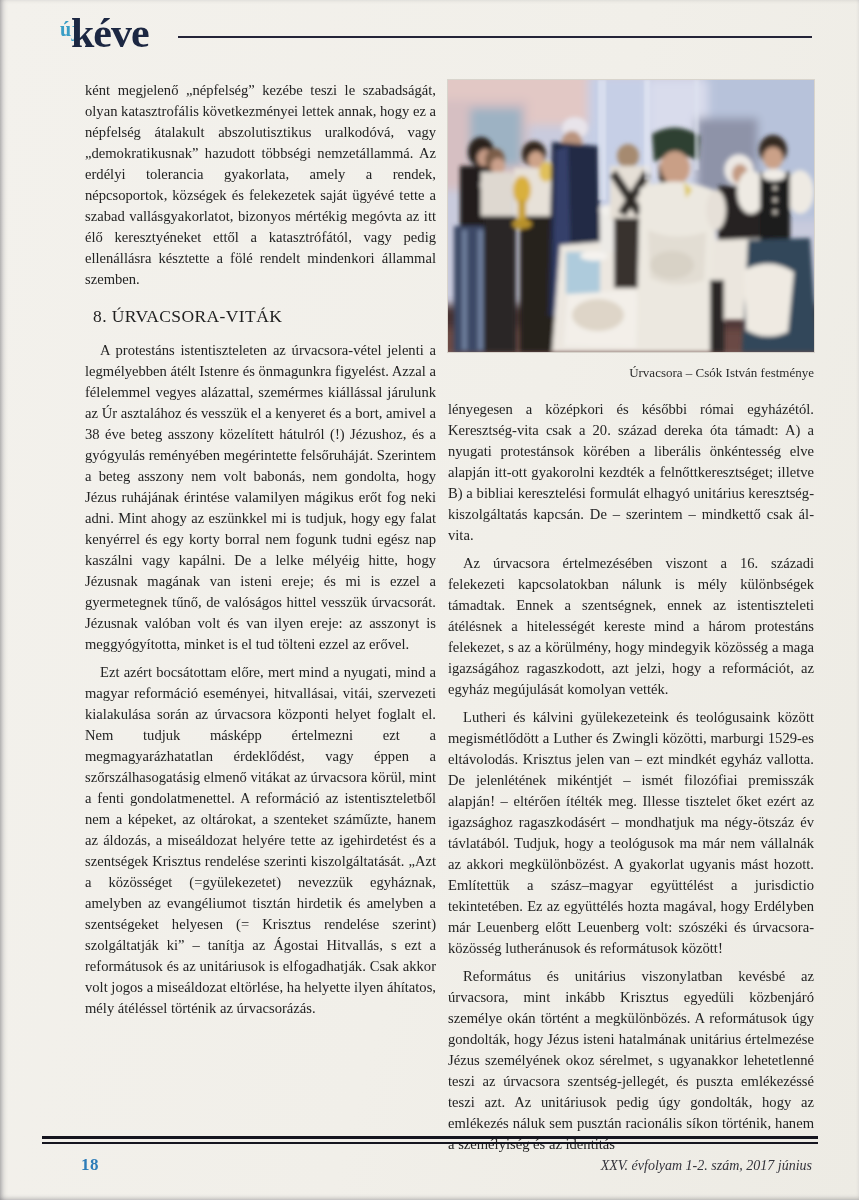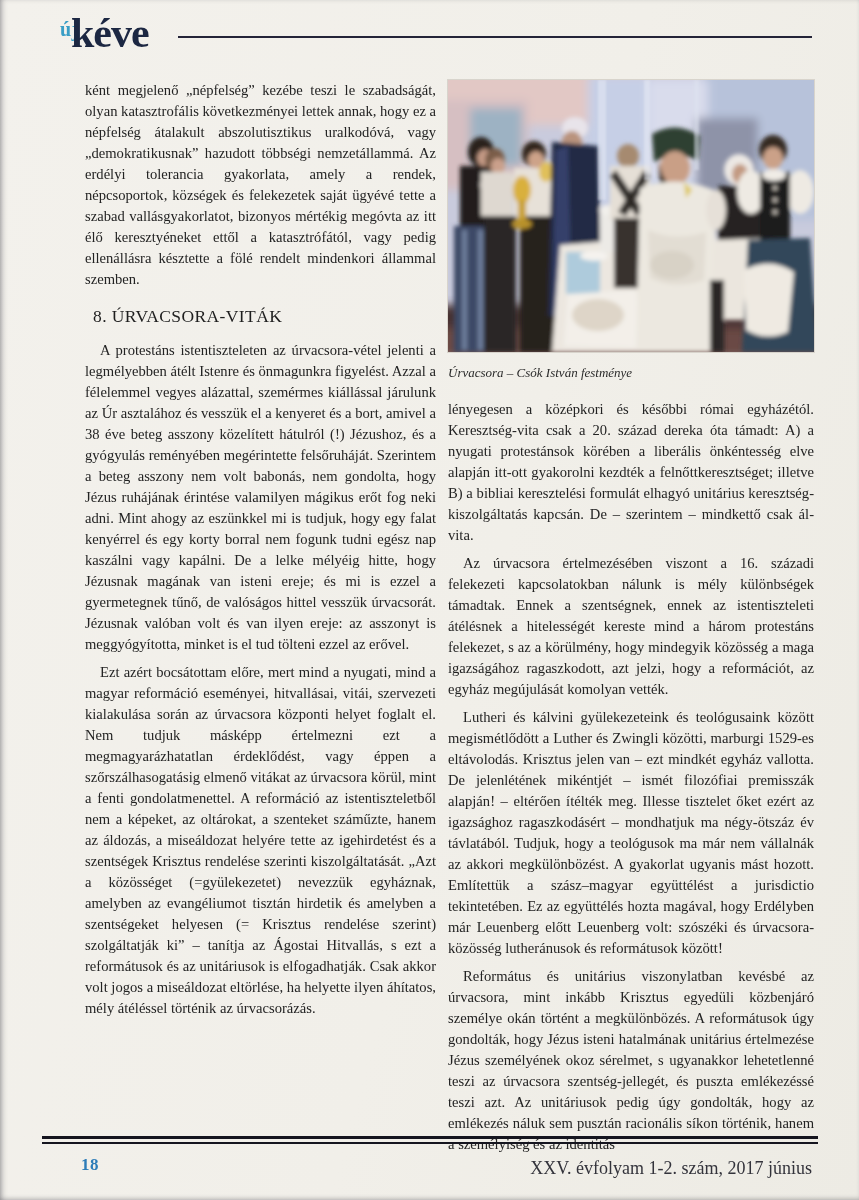--- a/index.html
+++ b/index.html
@@ -40,35 +40,35 @@
     font-size:17.5px;letter-spacing:.4px;color:#1e1e1e;font-weight:normal;
     text-align:left;
   }
   
   .figure{margin:0 0 14px 0;}
   .painting{
     display:block;width:366px;height:272px;
     outline:1px solid #d8d4cc;
   }
   .caption{
-    display:block;text-align:left;font-style:italic;font-size:13px;
+    display:block;text-align:right;font-size:13px;
     color:#2b2b2b;margin:10px 0 16px 0;
   }
   
   .foot-rule{
     position:absolute;left:42px;top:1136px;width:776px;height:3px;
     border-top:3px solid #15151f;border-bottom:2px solid #15151f;
   }
   .page-number{
     position:absolute;left:57px;top:1155px;
     color:#2c7cb8;font-size:17px;font-weight:bold;letter-spacing:.5px;margin-left:24px;
   }
   .issue-info{
     position:absolute;right:47px;top:1158px;
-    font-size:18px;color:#33333b;
+    font-style:italic;font-size:14px;color:#33333b;
   }
 </style>
 </head>
 <body>
 
 <div class="page">
 
   <div class="masthead">
     <span class="logo-prefix">új</span>
     <span class="logo-word">kéve</span>

